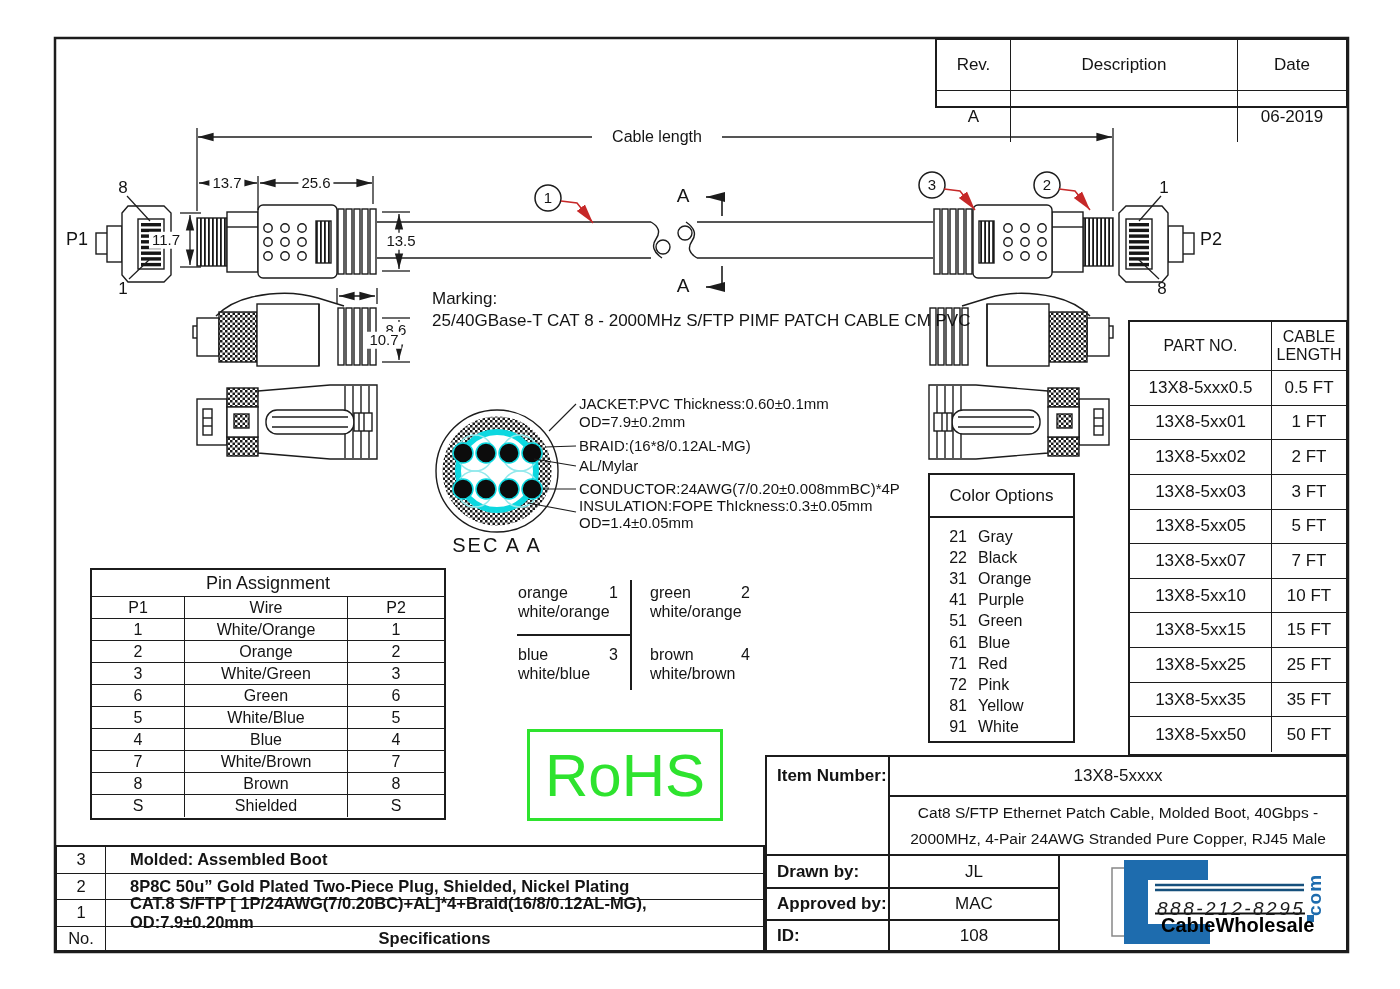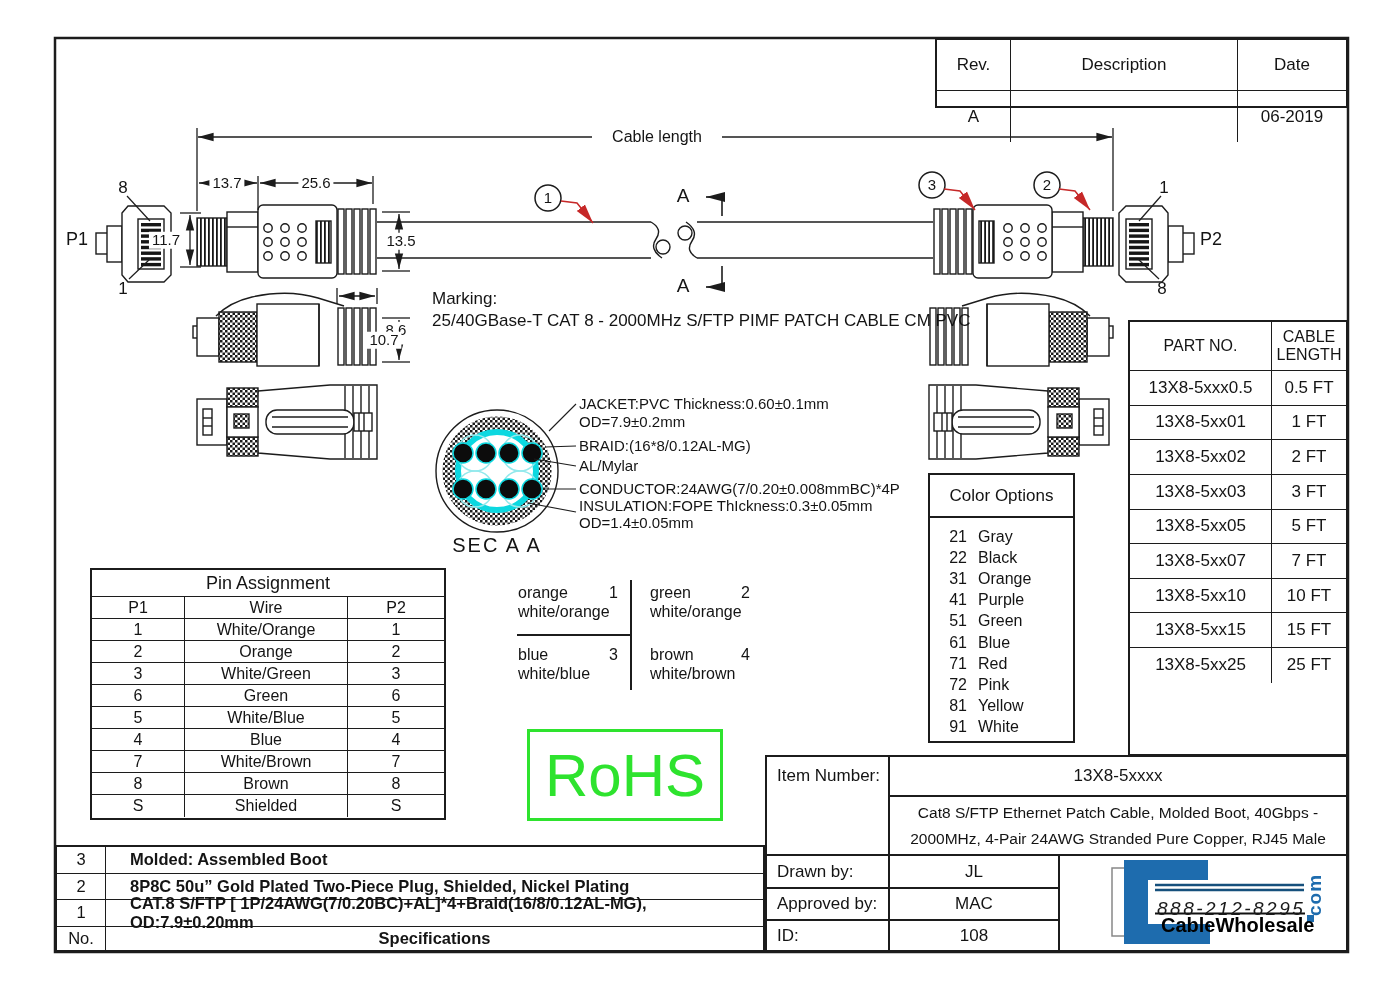--- a/index.html
+++ b/index.html
@@ -46,21 +46,21 @@
   .part .r:last-child>div{border-bottom:none;}
   .spec{left:55px;top:845px;width:710px;height:107px;border:2.5px solid #1c1c1c;font-size:16.5px;
         display:grid;grid-template-columns:49px 1fr;grid-template-rows:26.5px 26.5px 26.5px 1fr;}
   .spec>div{border-bottom:1.5px solid #1c1c1c;display:flex;align-items:center;}
   .spec .num{justify-content:center;border-right:1.5px solid #1c1c1c;}
   .spec .txt{padding-left:24px;font-weight:bold;}
   .spec .foot{border-bottom:none;justify-content:center;padding-left:0;}
   .tb{left:765px;top:755px;width:583px;height:197px;border:2.5px solid #1c1c1c;font-size:17px;
       display:grid;grid-template-columns:121px 170px 1fr;grid-template-rows:38px 59px 33px 32px 1fr;}
   .tb>div{display:flex;align-items:center;}
-  .tb .lab{padding-left:10px;}
+  .tb .lab{padding-left:10px;font-weight:bold;}
   .tb .val{border-left:2px solid #1c1c1c;justify-content:center;text-align:center;}
   .tb .bt{border-top:2px solid #1c1c1c;}
   .tb .span2{grid-column:2/4;}
   .tb .titleval{font-size:15.5px;line-height:26px;padding:0 8px;}
   .tb .logocell{grid-column:3;grid-row:3/6;border-left:2px solid #1c1c1c;border-top:2px solid #1c1c1c;position:relative;display:block;}
   .logo-phone{position:absolute;left:97px;top:42px;font-size:19px;font-style:italic;letter-spacing:2.5px;color:#1a1a1a;}
   .logo-name{position:absolute;left:101px;top:58px;font-size:20px;font-weight:bold;color:#000;}
   .logo-com{position:absolute;left:244px;top:8px;height:52px;width:24px;writing-mode:vertical-rl;
             transform:rotate(180deg);font-weight:bold;font-size:19px;color:#1e6cae;letter-spacing:1px;}
 </style>
@@ -474,20 +474,28 @@
           <div>10 FT</div>
         </div>
     <div class="r">
           <div>13X8-5xx15</div>
           <div>15 FT</div>
         </div>
     <div class="r">
           <div>13X8-5xx25</div>
           <div>25 FT</div>
         </div>
+    <div class="r">
+          <div>13X8-5xx35</div>
+          <div>35 FT</div>
+        </div>
+    <div class="r">
+          <div>13X8-5xx50</div>
+          <div>50 FT</div>
+        </div>
   </div>
 </div>
 
 <div class="abs spec">
   <div class="num">3</div>
   <div class="txt">Molded: Assembled Boot</div>
   <div class="num">2</div>
   <div class="txt">8P8C 50u” Gold Plated Two-Piece Plug, Shielded, Nickel Plating</div>
   <div class="num">1</div>
   <div class="txt">CAT.8 S/FTP [ 1P/24AWG(7/0.20BC)+AL]*4+Braid(16/8/0.12AL-MG), OD:7.9±0.20mm</div>

